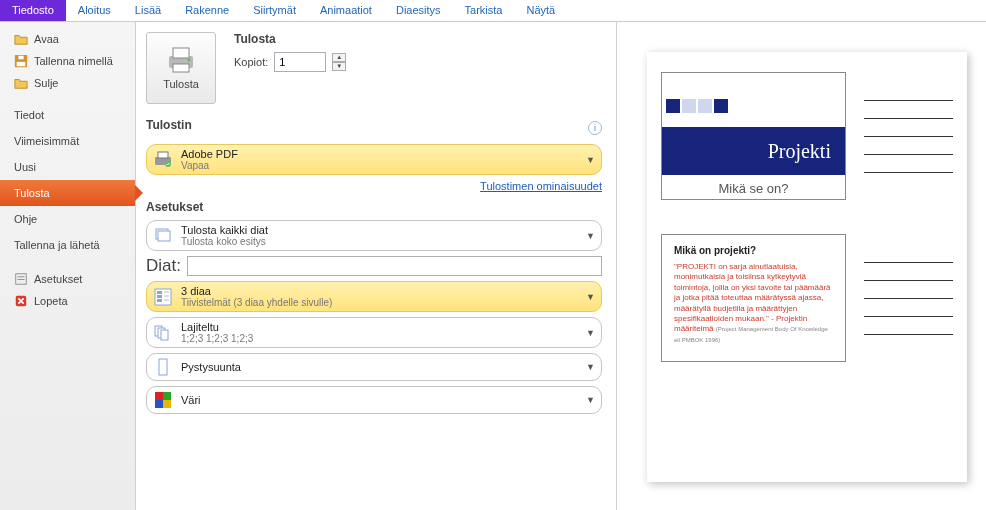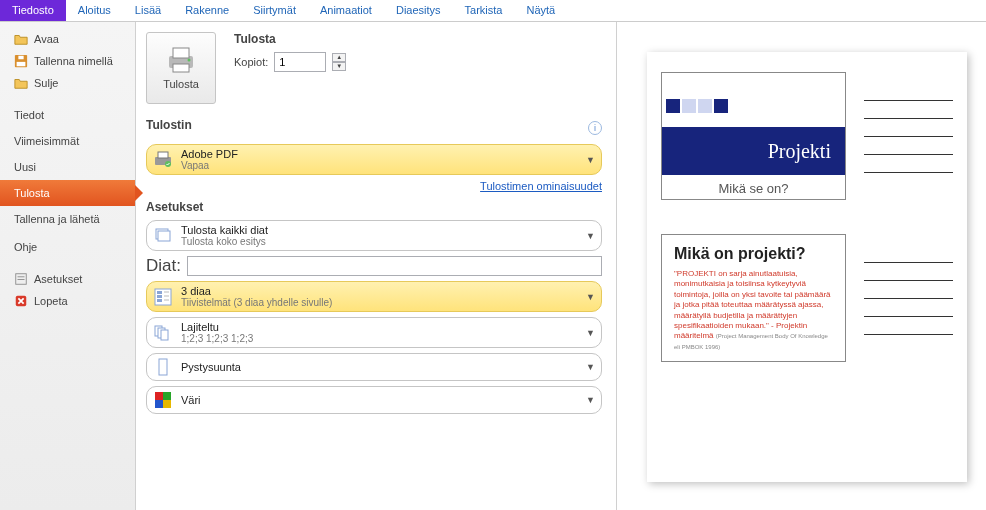--- a/index.html
+++ b/index.html
@@ -61,21 +61,21 @@
 
 .s1a{height:54px;background:#fff;position:relative;}
 .s1a .sqrow{position:absolute;left:4px;top:26px;display:flex;gap:2px;}
 .s1a .sqrow span{width:14px;height:14px;background:#17247c;}
 .s1a .sqrow span.lt{background:#cfd6f0;}
 .s1b{background:#17247c;color:#fff;padding:24px 14px;height:44px;display:flex;align-items:center;justify-content:flex-end;font-family:Georgia,serif;font-size:20px;}
 .s1c{text-align:center;padding:6px 0;font-size:13px;color:#555;}
 
 
 .s2{padding:10px 12px;}
-.s2 h3{font-size:16px;font-weight:bold;color:#222;margin-bottom:6px;}
+.s2 h3{font-size:10px;font-weight:bold;color:#222;margin-bottom:6px;}
 .s2 p{font-size:8px;color:#d03a2b;line-height:1.3;}
 .s2 .cite{font-size:6px;color:#888;}
 
 svg{width:100%;height:100%;display:block;}
 </style>
 </head>
 <body>
 
 <div class="ribbon">
   <div class="tab active">Tiedosto</div>
@@ -125,25 +125,25 @@
         </div>
       <div class="item">
           <span>Viimeisimmät</span>
         </div>
       <div class="item">
           <span>Uusi</span>
         </div>
       <div class="item selected">
           <span>Tulosta</span>
         </div>
+      <div class="item">
+          <span>Ohje</span>
+        </div>
       <div class="item" style="line-height:1.25;">
           <span>Tallenna ja lähetä</span>
-        </div>
-      <div class="item">
-          <span>Ohje</span>
         </div>
     </div>
     <div class="sep"></div>
     <div class="item">
       <span class="icon">
           <svg viewBox="0 0 16 16">
             <rect x="2" y="2" width="12" height="12" fill="#eee" stroke="#888"></rect>
             <rect x="4" y="5" width="8" height="1" fill="#888"></rect>
             <rect x="4" y="8" width="8" height="1" fill="#888"></rect>
           </svg>

